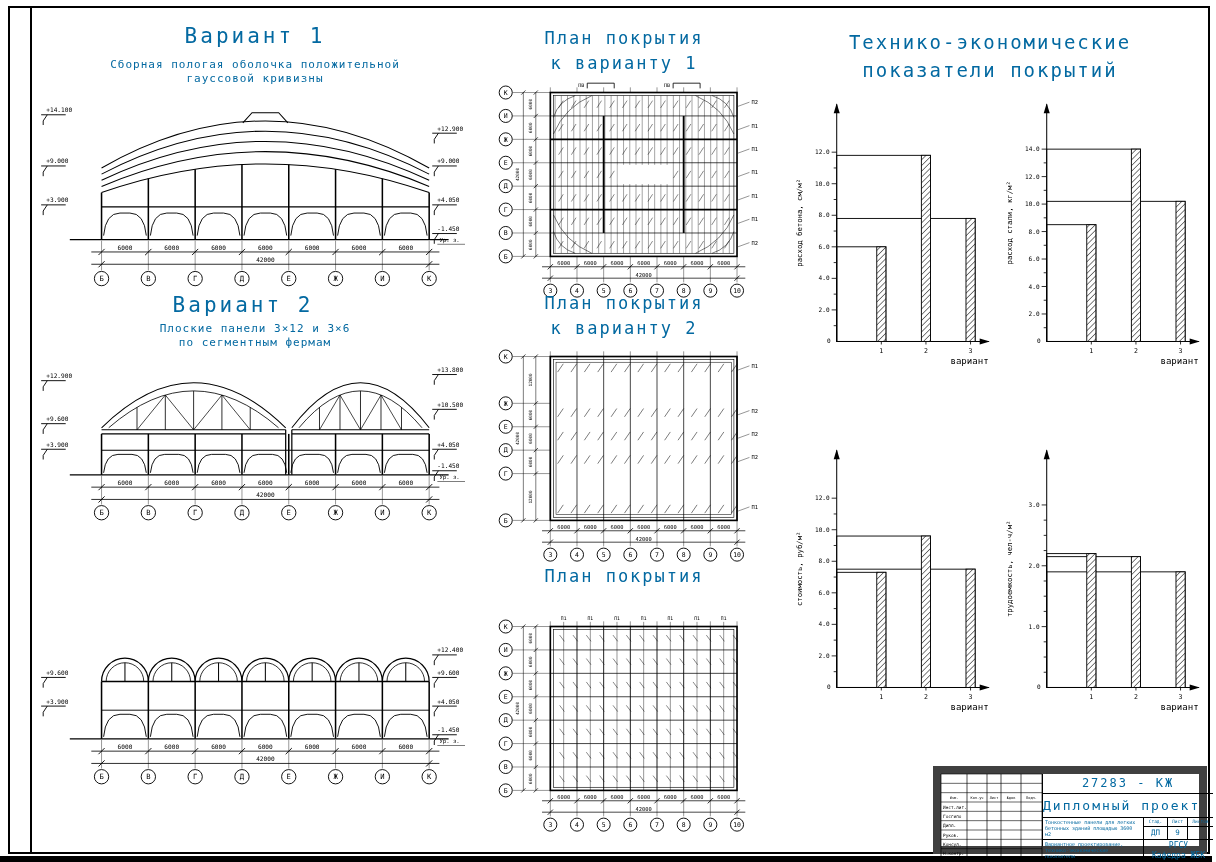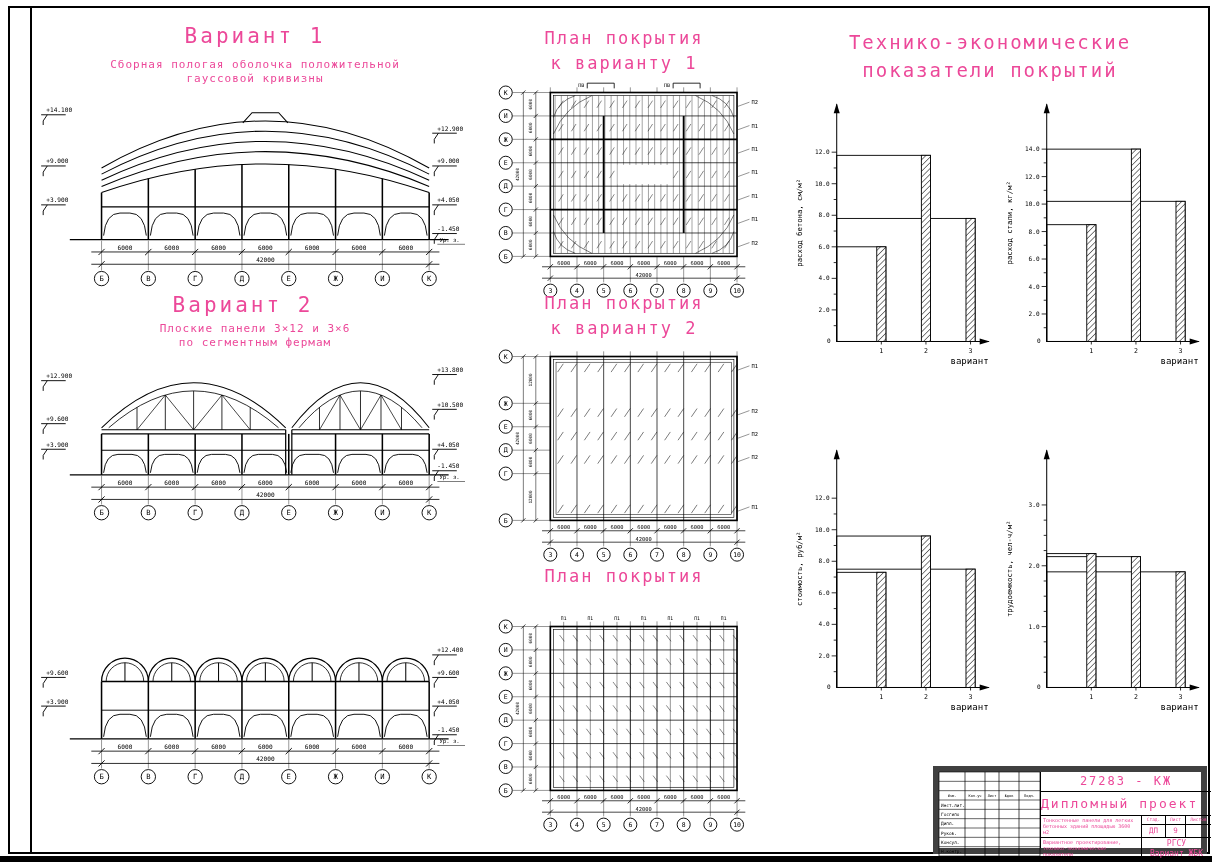--- a/index.html
+++ b/index.html
@@ -1,27 +1,27 @@
 <!DOCTYPE html>
 <html><head>
 <meta charset="utf-8">
 <style>
   html,body{margin:0;padding:0;background:#e8e8e8;}
   .sheet{position:relative;width:1216px;height:862px;background:#ffffff;overflow:hidden;
-         font-family:"DejaVu Sans Mono",monospace;color:#ec4899;}
+         font-family:"DejaVu Sans Mono",monospace;color:#0369a1;}
   .frame{position:absolute;left:8px;top:6px;right:6px;bottom:8px;border:2px solid #000;}
   .innerline{position:absolute;left:30px;top:6px;bottom:8px;width:0;border-left:2px solid #000;}
   .bottom-strip{position:absolute;left:0;right:4px;bottom:0;height:6px;background:#000;}
   .vtitle{position:absolute;text-align:center;font-size:21px;letter-spacing:3px;white-space:nowrap;}
   .vsub{position:absolute;text-align:center;font-size:11px;letter-spacing:1px;line-height:14px;}
   .ptitle{position:absolute;text-align:center;font-size:17px;letter-spacing:2px;line-height:25px;}
   .chtitle{position:absolute;text-align:center;font-size:19px;letter-spacing:2px;line-height:28px;}
   svg{position:absolute;overflow:visible;}
   svg text{font-family:"DejaVu Sans Mono",monospace;}
-  .tb{position:absolute;left:933px;top:766px;width:274px;height:88px;border:6px solid #404040;box-sizing:border-box;background:#fff;}
+  .tb{position:absolute;left:933px;top:766px;width:274px;height:88px;border:8px solid #404040;box-sizing:border-box;background:#fff;}
   .tb *{box-sizing:border-box;position:absolute;}
   .tb-divider{left:101px;top:0;bottom:0;width:0;border-left:1px solid #000;}
   .tb-code{left:102px;top:0;width:170px;height:20px;border-bottom:1px solid #000;text-align:center;font-size:12px;letter-spacing:2px;line-height:19px;}
   .tb-doc{left:102px;top:20px;width:170px;height:24px;border-bottom:1px solid #000;font-size:13px;letter-spacing:2px;line-height:23px;}
   .tb-desc1{left:102px;top:44px;width:101px;height:22px;border-bottom:1px solid #000;border-right:1px solid #000;font-size:5px;line-height:6px;padding:1px 2px;}
   .tb-desc2{left:102px;top:66px;width:101px;height:22px;border-right:1px solid #000;font-size:5px;line-height:6px;padding:1px 2px;}
   .tb-stage{left:203px;top:44px;width:69px;height:22px;border-bottom:1px solid #000;}
   .tb-stage .lbl{top:0;height:9px;font-size:4.5px;line-height:8px;text-align:center;border-bottom:1px solid #000;border-right:1px solid #000;}
   .tb-stage .val{top:9px;height:13px;font-size:7.5px;line-height:12px;text-align:center;border-right:1px solid #000;}
   .tb-org{left:203px;top:66px;width:69px;height:22px;text-align:center;font-size:8px;line-height:10px;padding-top:1px;}
@@ -1287,16 +1287,16 @@
     <div class="tb-stage">
       <div class="lbl" style="left:0;width:24px;">Стад.</div>
       <div class="lbl" style="left:24px;width:20px;">Лист</div>
       <div class="lbl" style="left:44px;width:25px;border-right:none;">Листов</div>
       <div class="val" style="left:0;width:24px;">ДП</div>
       <div class="val" style="left:24px;width:20px;">9</div>
       <div class="val" style="left:44px;width:25px;border-right:none;"></div>
     </div>
     <div class="tb-org">
       <div style="position:static;">РГСУ</div>
-      <div style="position:static;">Вариант ЖБК</div>
+      <div style="position:static;">Кафедра ЖБК</div>
     </div>
   </div>
 </div>
 
 </body></html>

